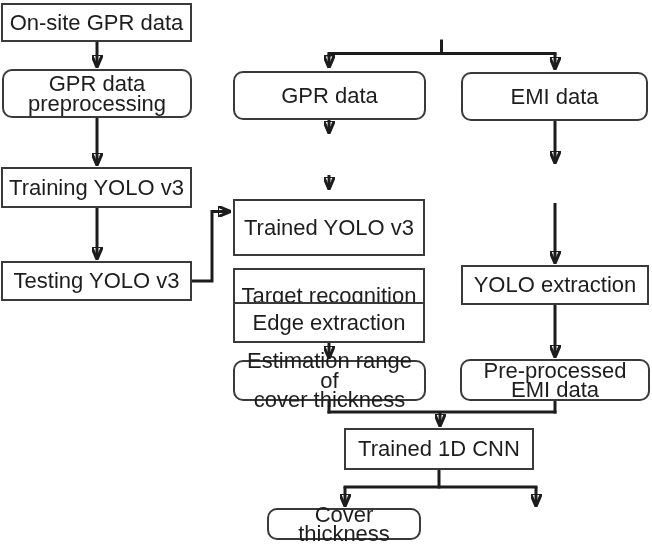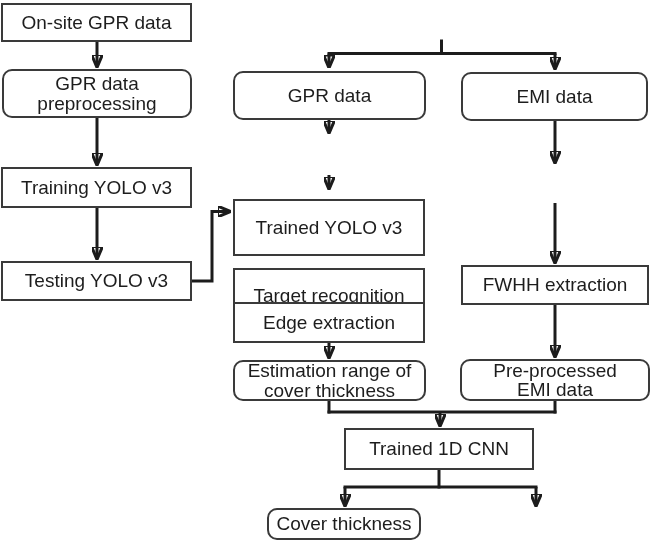--- a/index.html
+++ b/index.html
@@ -33,21 +33,21 @@
   .node {
     position: absolute;
     box-sizing: border-box;
     border: 2px solid #3a3a3a;
     background: #ffffff;
     color: #1d1d1d;
     display: flex;
     align-items: center;
     justify-content: center;
     text-align: center;
-    font-size: 19px;
+    font-size: 22px;
     line-height: 19.5px;
     white-space: pre-line;
   }
   .rounded { border-radius: 10px; }
 
   #n-onsite        { left:   1px; top:   3px; width: 191px; height: 39px; }
   #n-preproc       { left:   2px; top:  69px; width: 190px; height: 49px; }
   #n-training      { left:   1px; top: 167px; width: 191px; height: 41px; }
   #n-testing       { left:   1px; top: 261px; width: 191px; height: 40px; }
   #n-calib         { left: 346px; top:   2px; width: 191px; height: 41px; }
@@ -117,20 +117,20 @@
 
 
   <div class="node rounded" id="n-gprdata">GPR data</div>
   <div class="node" id="n-trainedyolo">Trained YOLO v3</div>
   <div class="node" id="n-target">Target recognition</div>
   <div class="node" id="n-edgeext">Edge extraction</div>
   <div class="node rounded" id="n-estimation">Estimation range of
 cover thickness</div>
 
   <div class="node rounded" id="n-emidata">EMI data</div>
-  <div class="node" id="n-fwhh">FWHH extraction</div>
+  <div class="node" id="n-fwhh">YOLO extraction</div>
   <div class="node rounded" id="n-preprocemi">Pre-processed
 EMI data</div>
 
   <div class="node" id="n-cnn">Trained 1D CNN</div>
   <div class="node rounded" id="n-cover">Cover thickness</div>
 
 </div>
 
 </body></html>

